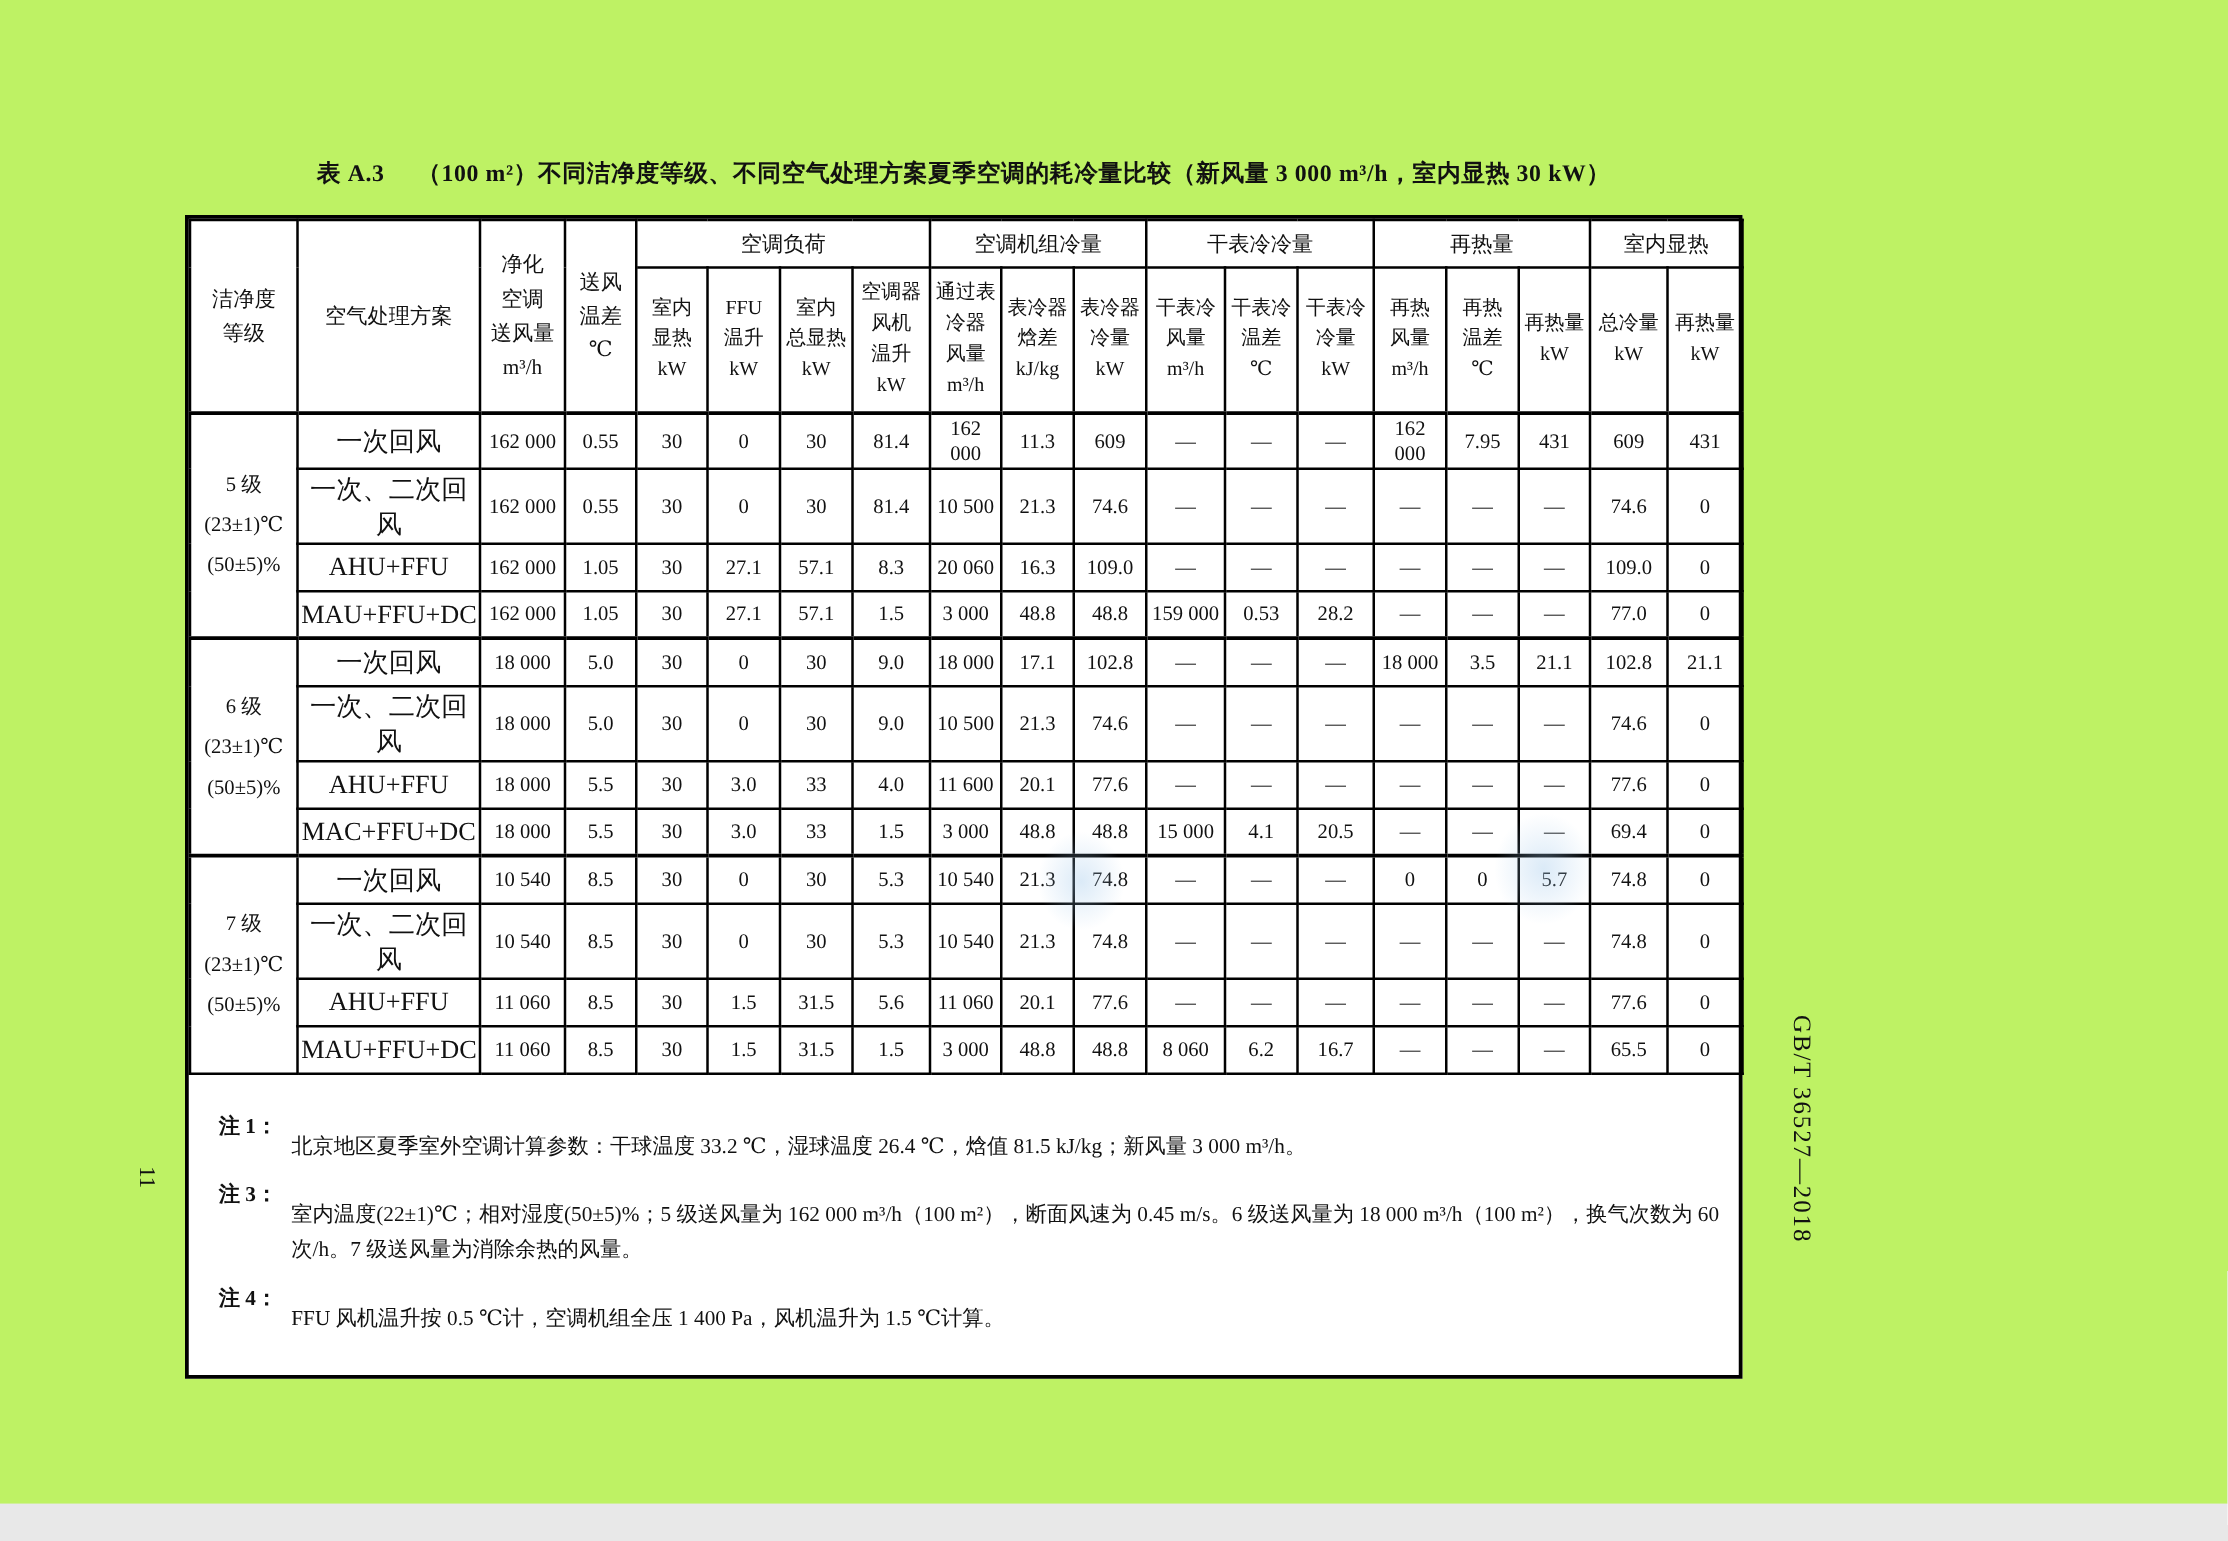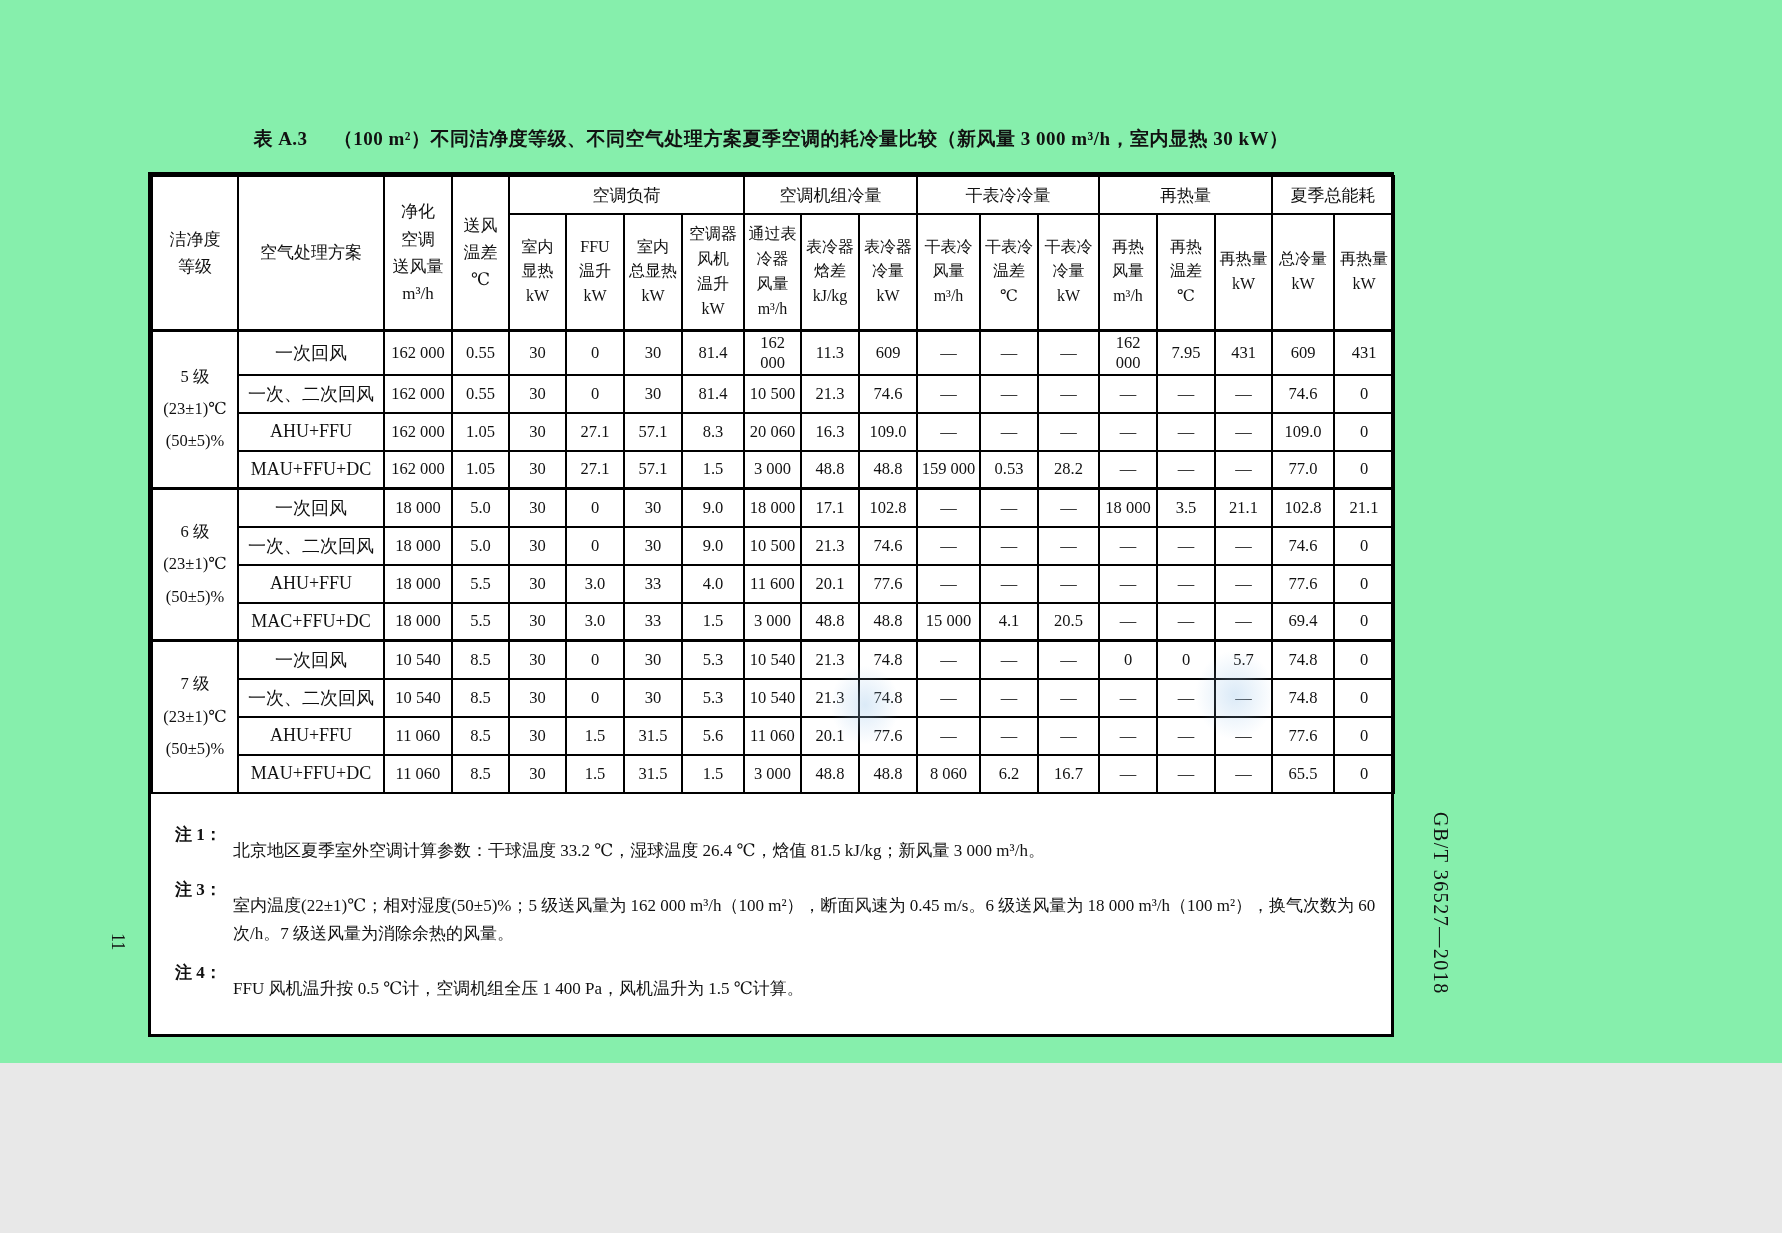--- a/index.html
+++ b/index.html
@@ -1,17 +1,17 @@
 <!DOCTYPE html>
 <html><head>
 <meta charset="utf-8">
 <style>
   html,body{margin:0;padding:0;background:#e8e8e8;}
   .page{
-    position:relative;width:1782px;height:1063px;background:#86efac;
+    position:relative;width:1782px;height:1203px;background:#bef264;
     font-family:"Liberation Serif","DejaVu Serif",serif;color:#111;overflow:hidden;
   }
   .title{
     position:absolute;top:126px;left:148px;width:1246px;text-align:center;
     font-size:19px;font-weight:bold;letter-spacing:.5px;white-space:nowrap;
   }
   .title .tlabel{margin-right:26px;}
   .frame{
     position:absolute;top:172px;left:148px;width:1246px;
     border:3px solid #000;background:#fff;box-sizing:border-box;
@@ -20,21 +20,21 @@
   th,td{
     border:2px solid #000;text-align:center;vertical-align:middle;
     padding:1px 2px;font-weight:normal;box-sizing:border-box;
   }
   thead tr.group-hdr th{height:38px;font-size:17px;}
   thead tr.sub th{height:116px;font-size:16px;white-space:pre-line;line-height:1.55;}
   thead th.tall{white-space:pre-line;line-height:1.6;font-size:16.5px;}
   thead tr.sub th{border-bottom:3px solid #000;}
   thead th[rowspan]{border-bottom:3px solid #000;}
   tbody td{height:38px;font-size:16.5px;}
-  tbody td.scheme{font-size:18px;}
+  tbody td.scheme{font-size:21px;}
   tbody td.group-label{white-space:pre-line;line-height:1.95;font-size:16.5px;}
   tbody tr.group-start td{border-top:3px solid #000;}
   .notes{padding:16px 14px 20px 24px;font-size:17px;}
   .note{display:flex;margin:11px 0;line-height:1.65;}
   .note-label{font-weight:bold;flex:0 0 58px;white-space:nowrap;}
   .note-text{flex:1;margin-top:16px;}
   .doc-code{
     position:absolute;left:1452px;top:812px;font-size:20px;letter-spacing:1.5px;
     transform:rotate(90deg);transform-origin:left top;white-space:nowrap;
   }
@@ -88,21 +88,21 @@
 空调
 送风量
 m³/h</th>
           <th rowspan="2" class="tall">送风
 温差
 ℃</th>
           <th colspan="4">空调负荷</th>
           <th colspan="3">空调机组冷量</th>
           <th colspan="3">干表冷冷量</th>
           <th colspan="3">再热量</th>
-          <th colspan="2">夏季总能耗</th>
+          <th colspan="2">室内显热</th>
         </tr>
         <tr class="sub">
           <th>室内
 显热
 kW</th>
           <th>FFU
 温升
 kW</th>
           <th>室内
 总显热

